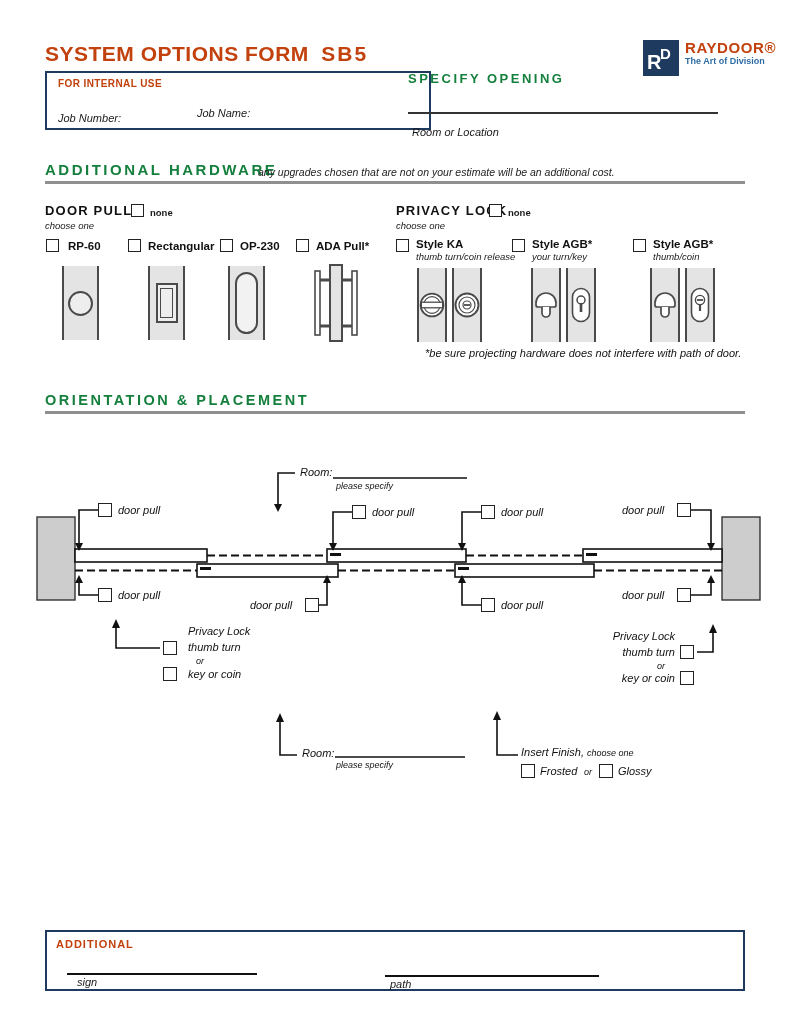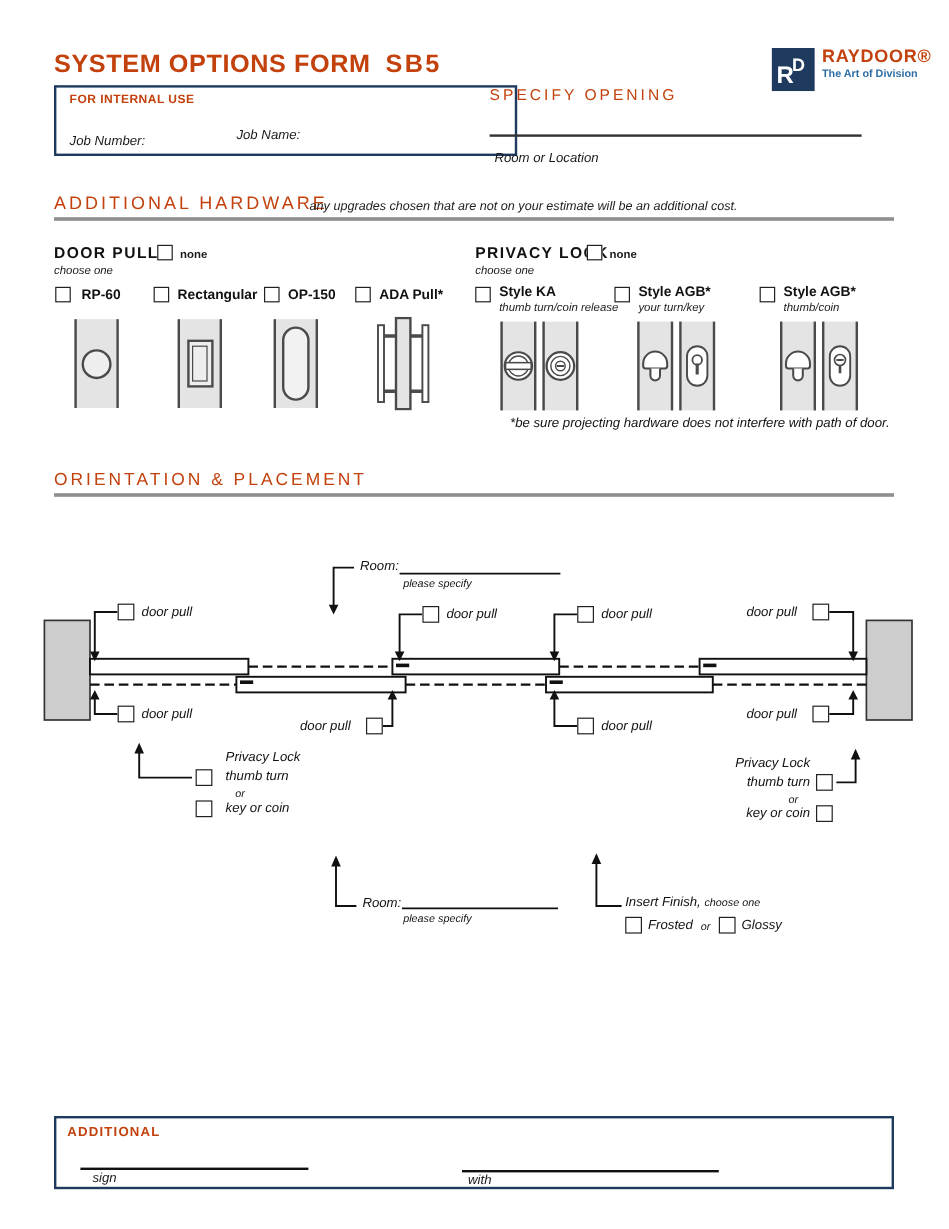--- a/index.html
+++ b/index.html
@@ -5,21 +5,21 @@
   html,body{margin:0;padding:0;}
   body{
     width:791px;height:1024px;position:relative;background:#fff;
     font-family:"Liberation Sans",sans-serif;color:#1a1a1a;overflow:hidden;
   }
   .abs{position:absolute;}
   .navy{color:#c2410c;}
   .blue{color:#2e6da4;}
   .it{font-style:italic;}
   .b{font-weight:bold;}
-  .sec-h{font-weight:normal;letter-spacing:2.5px;color:#c2410c;}
+  .sec-h{font-weight:bold;letter-spacing:2.5px;color:#15803d;}
   .blk-h{font-weight:bold;letter-spacing:1.2px;color:#111;}
   .cb{position:absolute;width:13px;height:13px;border:1.7px solid #222;background:#fff;box-sizing:border-box;}
   .rule{position:absolute;height:2.5px;background:#8f8f8f;}
   .wline{position:absolute;height:1.6px;background:#333;}
   .strip{position:absolute;width:30px;height:74px;background:#e4e4e4;border-left:2px solid #4a4a4a;border-right:2px solid #4a4a4a;box-sizing:border-box;display:flex;align-items:center;justify-content:center;}
   .dstrip{width:37px;}
   .lbl-opt{position:absolute;font-weight:bold;font-size:11.5px;color:#111;}
   .sub-opt{position:absolute;font-style:italic;font-size:9.5px;color:#222;}
   .dg-lbl{position:absolute;font-style:italic;font-size:11px;color:#111;white-space:nowrap;}
   .dg-sm{font-size:9px;}
@@ -63,21 +63,21 @@
 <div class="abs blk-h" style="left:45px;top:203px;font-size:13px;">DOOR PULLS</div>
 <div class="cb" style="left:131px;top:204px;"></div>
 <div class="abs b" style="left:150px;top:207px;font-size:9.5px;">none</div>
 <div class="abs it" style="left:45px;top:220px;font-size:9.5px;">choose one</div>
 
 <div class="cb" style="left:46px;top:239px;"></div>
 <div class="lbl-opt" style="left:68px;top:240px;">RP-60</div>
 <div class="cb" style="left:128px;top:239px;"></div>
 <div class="lbl-opt" style="left:148px;top:240px;">Rectangular</div>
 <div class="cb" style="left:220px;top:239px;"></div>
-<div class="lbl-opt" style="left:240px;top:240px;">OP-150</div>
+<div class="lbl-opt" style="left:240px;top:240px;">OP-230</div>
 <div class="cb" style="left:296px;top:239px;"></div>
 <div class="lbl-opt" style="left:316px;top:240px;">ADA Pull*</div>
 
 <div class="strip dstrip" style="left:62px;top:266px;">
   <div style="width:25px;height:25px;border:2.4px solid #4a4a4a;border-radius:50%;background:#eee;box-sizing:border-box;"></div>
 </div>
 <div class="strip dstrip" style="left:148px;top:266px;">
   <div style="width:22px;height:40px;border:2px solid #4a4a4a;box-sizing:border-box;display:flex;align-items:center;justify-content:center;background:#eee;">
     <div style="width:13px;height:30px;border:1.3px solid #4a4a4a;box-sizing:border-box;"></div>
   </div>
@@ -267,14 +267,14 @@
   <div class="dg-lbl dg-sm" style="left:584px;top:317px;">or</div>
   <div class="cb" style="left:599px;top:314px;width:14px;height:14px;"></div>
   <div class="dg-lbl" style="left:618px;top:315px;">Glossy</div>
 </div>
 
 <div class="box-navy" style="left:45px;top:930px;width:700px;height:61px;">
   <div class="navy b" style="position:absolute;left:9px;top:6px;font-size:11px;letter-spacing:1px;">ADDITIONAL</div>
   <div class="wline" style="left:20px;top:41px;width:190px;background:#111;"></div>
   <div class="it" style="position:absolute;left:30px;top:44px;font-size:11px;">sign</div>
   <div class="wline" style="left:338px;top:43px;width:214px;background:#111;"></div>
-  <div class="it" style="position:absolute;left:343px;top:46px;font-size:11px;">with</div>
+  <div class="it" style="position:absolute;left:343px;top:46px;font-size:11px;">path</div>
 </div>
 
 </body></html>

